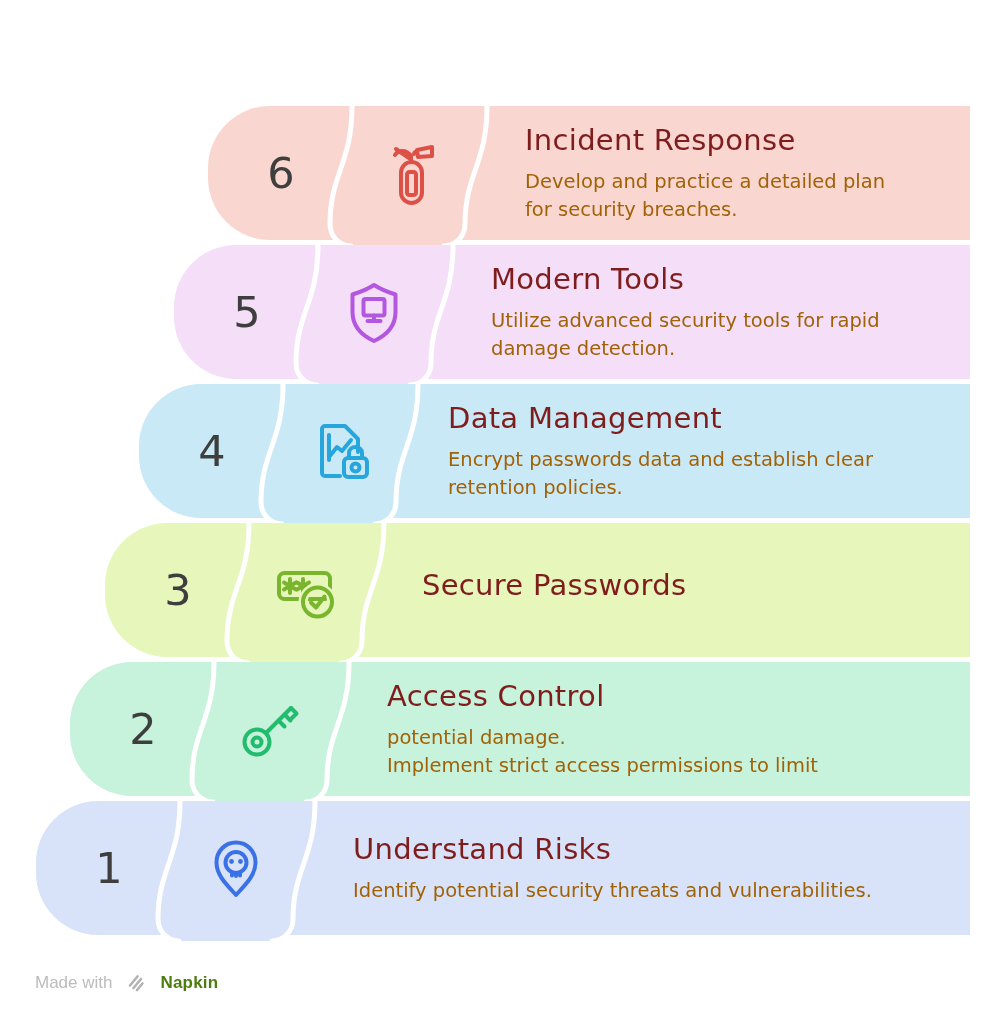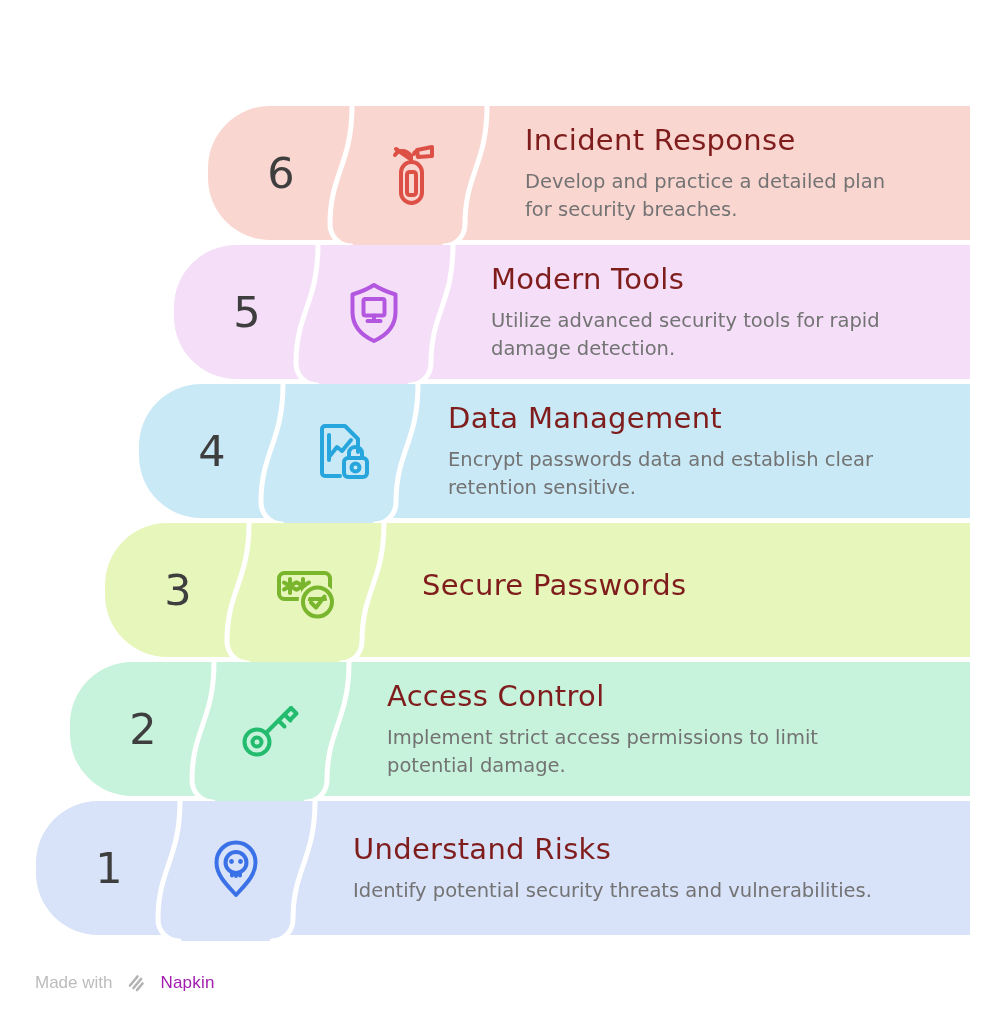--- a/index.html
+++ b/index.html
@@ -33,31 +33,31 @@
   .step-icon svg .halo{stroke:var(--row-bg);stroke-width:9;}
   .step-icon svg .dot{fill:currentColor;stroke:none;}
   .step-text{
     position:absolute;top:0;height:134px;
     display:flex;flex-direction:column;justify-content:center;
   }
   .step-title{
     font-size:29px;font-weight:500;color:#7f1d1d;
     letter-spacing:0.3px;margin-bottom:11px;
   }
-  .step-desc{font-size:19.5px;line-height:28px;color:#737373;}
+  .step-desc{font-size:19.5px;line-height:28px;color:#a16207;}
   .desc-line{white-space:nowrap;}
   .footer{
     position:absolute;left:35px;top:970px;height:26px;
     display:flex;align-items:center;gap:14px;
     color:#bcbcbc;font-size:17px;
     font-family:"Liberation Sans","DejaVu Sans",sans-serif;
   }
   .napkin-logo{width:20px;height:20px;}
   .napkin-logo path{fill:none;stroke:#b3b3b3;stroke-width:2.6;stroke-linecap:round;}
-  .brand{color:#a21caf;font-weight:400;letter-spacing:0.2px;}
+  .brand{color:#4d7c0f;font-weight:700;letter-spacing:0.2px;}
 </style>
 </head>
 <body>
 
 <div class="step-row" style="top: 106px; left: 208px; width: 762px; background: rgb(250, 214, 209); --row-bg: #fad6d1;">
     <div class="step-number">6</div>
     <div class="icon-cell">
       <svg class="cell-shape" width="168" height="142" viewBox="0 0 168 142">
         <path class="cell-fill" d="M28 1 L163 1 C163 58 141 68 141 118 C141 130 132 140 120 140 L27 140 C15 140 6 130 6 118 C6 68 28 58 28 1 Z" fill="#fad6d1"></path>
         <path class="cell-div" d="M28 0 C28 58 6 68 6 118 C6 130 15 140 27 140" fill="none" stroke="#ffffff" stroke-width="5" stroke-linecap="round"></path>
@@ -129,21 +129,21 @@
         <rect x="37" y="39" width="23" height="19" rx="4"></rect>
         <path d="M42 39 V34 C42 26 55 26 55 34 V39"></path>
         <circle cx="48.5" cy="48.5" r="4" stroke-width="3.4"></circle>
       </svg>
 
     </div>
     <div class="step-text" style="left: 309px; width: 490px;">
       <div class="step-title">Data Management</div>
       <div class="step-desc">
         <div class="desc-line">Encrypt passwords data and establish clear</div>
-        <div class="desc-line">retention sensitive.</div>
+        <div class="desc-line">retention policies.</div>
       </div>
     </div>
   </div>
 <div class="step-row" style="top: 523px; left: 105px; width: 865px; background: rgb(231, 246, 187); --row-bg: #e7f6bb;">
     <div class="step-number">3</div>
     <div class="icon-cell">
       <svg class="cell-shape" width="168" height="142" viewBox="0 0 168 142">
         <path class="cell-fill" d="M28 1 L163 1 C163 58 141 68 141 118 C141 130 132 140 120 140 L27 140 C15 140 6 130 6 118 C6 68 28 58 28 1 Z" fill="#e7f6bb"></path>
         <path class="cell-div" d="M28 0 C28 58 6 68 6 118 C6 130 15 140 27 140" fill="none" stroke="#ffffff" stroke-width="5" stroke-linecap="round"></path>
         <path class="cell-div" d="M163 0 C163 58 141 68 141 118 C141 130 132 140 120 140" fill="none" stroke="#ffffff" stroke-width="5" stroke-linecap="round"></path>
@@ -182,22 +182,22 @@
         <path d="M28 36 L53 11"></path>
         <path d="M53 11 L58.5 16.5 L54 21"></path>
         <path d="M40.5 23.5 L46.5 29.5"></path>
         <path d="M46.5 17.5 L52.5 23.5"></path>
       </svg>
 
     </div>
     <div class="step-text" style="left: 317px; width: 559px;">
       <div class="step-title">Access Control</div>
       <div class="step-desc">
+        <div class="desc-line">potential damage.</div>
         <div class="desc-line">Implement strict access permissions to limit</div>
-        <div class="desc-line">potential damage.</div>
       </div>
     </div>
   </div>
 <div class="step-row" style="top: 801px; left: 36px; width: 934px; background: rgb(216, 226, 248); --row-bg: #d8e2f8;">
     <div class="step-number">1</div>
     <div class="icon-cell">
       <svg class="cell-shape" width="168" height="142" viewBox="0 0 168 142">
         <path class="cell-fill" d="M28 1 L163 1 C163 58 141 68 141 118 C141 130 132 140 120 140 L27 140 C15 140 6 130 6 118 C6 68 28 58 28 1 Z" fill="#d8e2f8"></path>
         <path class="cell-div" d="M28 0 C28 58 6 68 6 118 C6 130 15 140 27 140" fill="none" stroke="#ffffff" stroke-width="5" stroke-linecap="round"></path>
         <path class="cell-div" d="M163 0 C163 58 141 68 141 118 C141 130 132 140 120 140" fill="none" stroke="#ffffff" stroke-width="5" stroke-linecap="round"></path>

